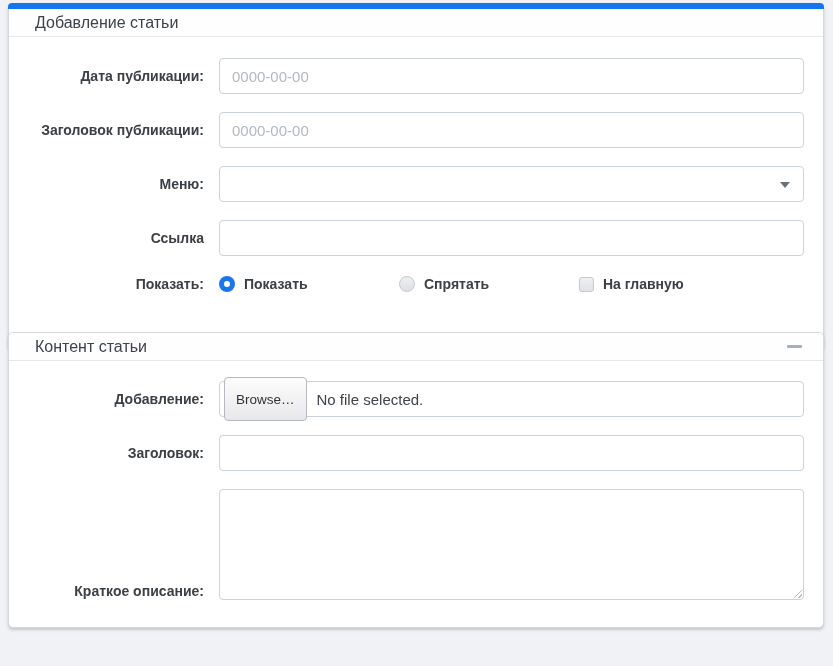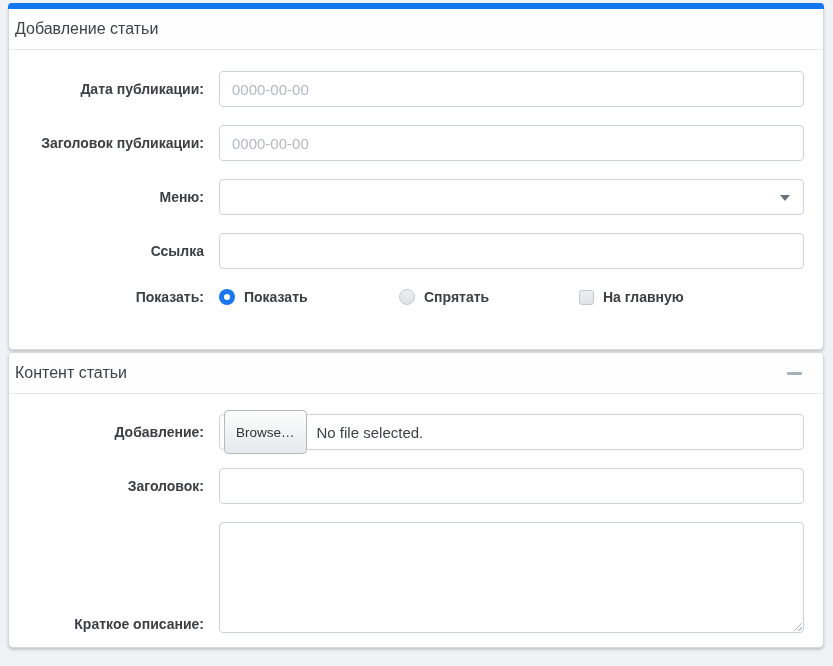--- a/index.html
+++ b/index.html
@@ -13,31 +13,31 @@
   .card {
     position: absolute;
     left: 8px;
     width: 816px;
     background: #fff;
     border: 1px solid #d5d9de;
     border-radius: 5px;
     box-shadow: 0 2px 3px rgba(40,45,50,.22);
   }
   .card1 { top: 3px; height: 347px; }
-  .card2 { top: 352px; height: 296px; }
+  .card2 { top: 332px; height: 296px; }
   .accent-bar {
     height: 6px;
     background: #1276f0;
     border-radius: 4px 4px 0 0;
     margin: -1px -1px 0 -1px;
   }
   .panel-header {
     position: relative;
-    height: 41px;
-    padding: 0 6px;
+    height: 28px;
+    padding: 0 26px;
     display: flex;
     align-items: center;
     border-bottom: 1px solid #e6e8eb;
     background: #fefefe;
     border-radius: 4px 4px 0 0;
   }
   .panel-title {
     font-size: 16px;
     color: #3d434a;
   }

